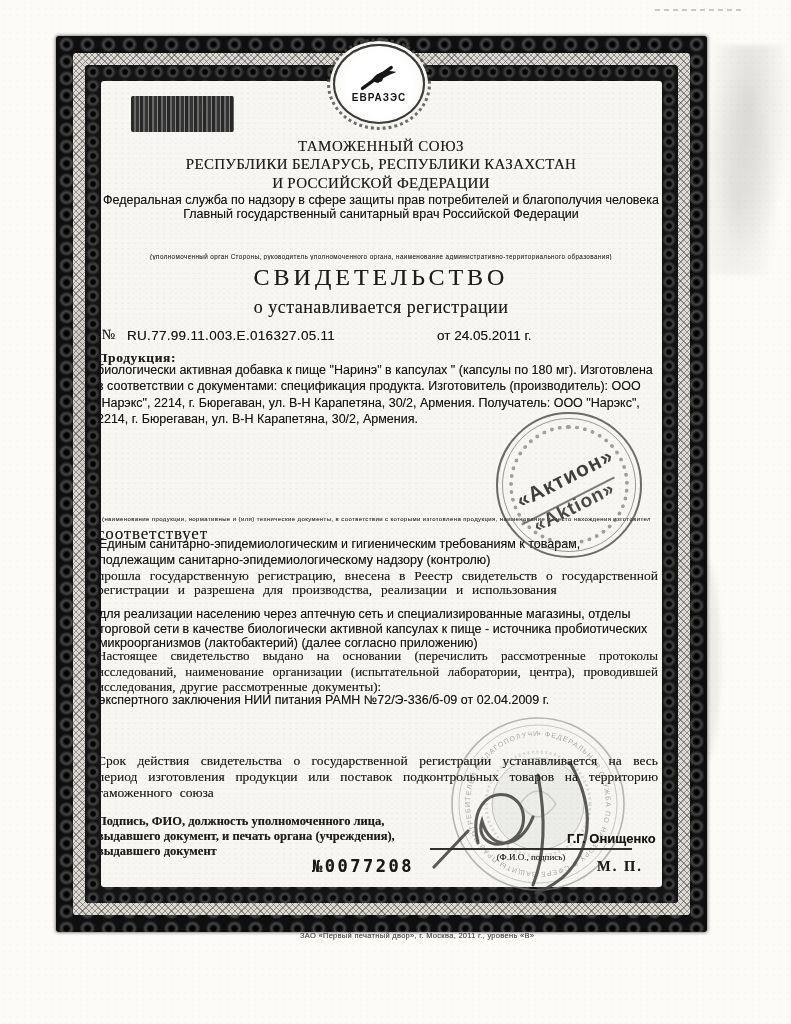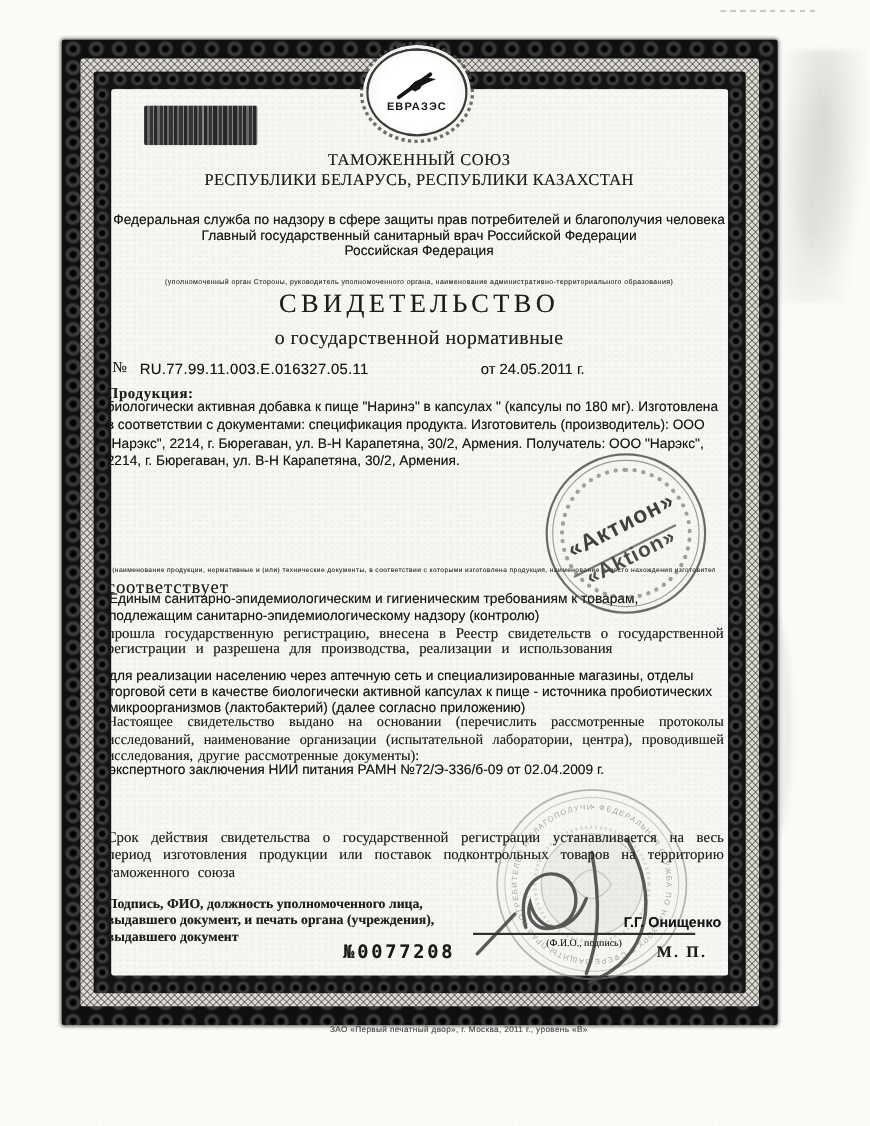--- a/index.html
+++ b/index.html
@@ -95,27 +95,27 @@
       <path d="M13 18 C20 8 30 5 42 8 C33 12 26 14 21 21 Z" fill="#161616"></path>
       <circle cx="22" cy="15" r="4.5" fill="#161616"></circle>
     </svg>
     <span class="logo-text">ЕВРАЗЭС</span>
   </div>
 
   <div class="barcode-mark"></div>
 
   <div class="tx hdr center f-form" style="top:138px;font-size:15px;letter-spacing:.5px;">ТАМОЖЕННЫЙ СОЮЗ</div>
   <div class="tx hdr center f-form" style="top:156px;font-size:15px;letter-spacing:.3px;">РЕСПУБЛИКИ БЕЛАРУСЬ, РЕСПУБЛИКИ КАЗАХСТАН</div>
+  <div class="tx hdr center f-form" style="top:175px;font-size:15px;letter-spacing:.3px;">И РОССИЙСКОЙ ФЕДЕРАЦИИ</div>
   <div class="tx hdr center f-fill" style="top:207px;font-size:12.5px;">Главный государственный санитарный врач Российской Федерации</div>
   <div class="tx hdr center f-fill" style="top:193px;font-size:12.5px;">Федеральная служба по надзору в сфере защиты прав потребителей и благополучия человека</div>
-  <div class="tx hdr center f-fill" style="top:221px;font-size:12.5px;">Российская Федерация</div>
   <div class="tx hdr center fine nowrap" style="top:253px;">(уполномоченный орган Стороны, руководитель уполномоченного органа, наименование административно-территориального образования)</div>
 
   <div class="tx hdr center f-form" style="top:264px;font-size:24px;letter-spacing:4px;">СВИДЕТЕЛЬСТВО</div>
-  <div class="tx hdr center f-form" style="top:297px;font-size:18px;letter-spacing:.5px;">о государственной нормативные</div>
+  <div class="tx hdr center f-form" style="top:297px;font-size:18px;letter-spacing:.5px;">о устанавливается регистрации</div>
 
   <div class="tx f-form" style="left:102px;top:327px;font-size:14px;">№</div>
   <div class="tx f-fill" style="left:127px;top:328px;font-size:13.5px;letter-spacing:.3px;">RU.77.99.11.003.E.016327.05.11</div>
   <div class="tx f-fill" style="left:437px;top:328px;font-size:13.5px;">от 24.05.2011 г.</div>
 
   <div class="tx f-form" style="left:97px;top:350px;font-size:13.5px;font-weight:600;letter-spacing:.6px;">Продукция:</div>
   <div class="tx f-fill" style="left:97px;top:362px;width:563px;font-size:12.5px;line-height:16.4px;">биологически активная добавка к пище "Наринэ" в капсулах " (капсулы по 180 мг). Изготовлена в соответствии с документами: спецификация продукта. Изготовитель (производитель): ООО "Нарэкс", 2214, г. Бюрегаван, ул. В-Н Карапетяна, 30/2, Армения.  Получатель: ООО "Нарэкс", 2214, г. Бюрегаван, ул. В-Н Карапетяна, 30/2, Армения.</div>
 
   <div class="stamp-aktion">
     <div class="ak-word1">«Актион»</div>

